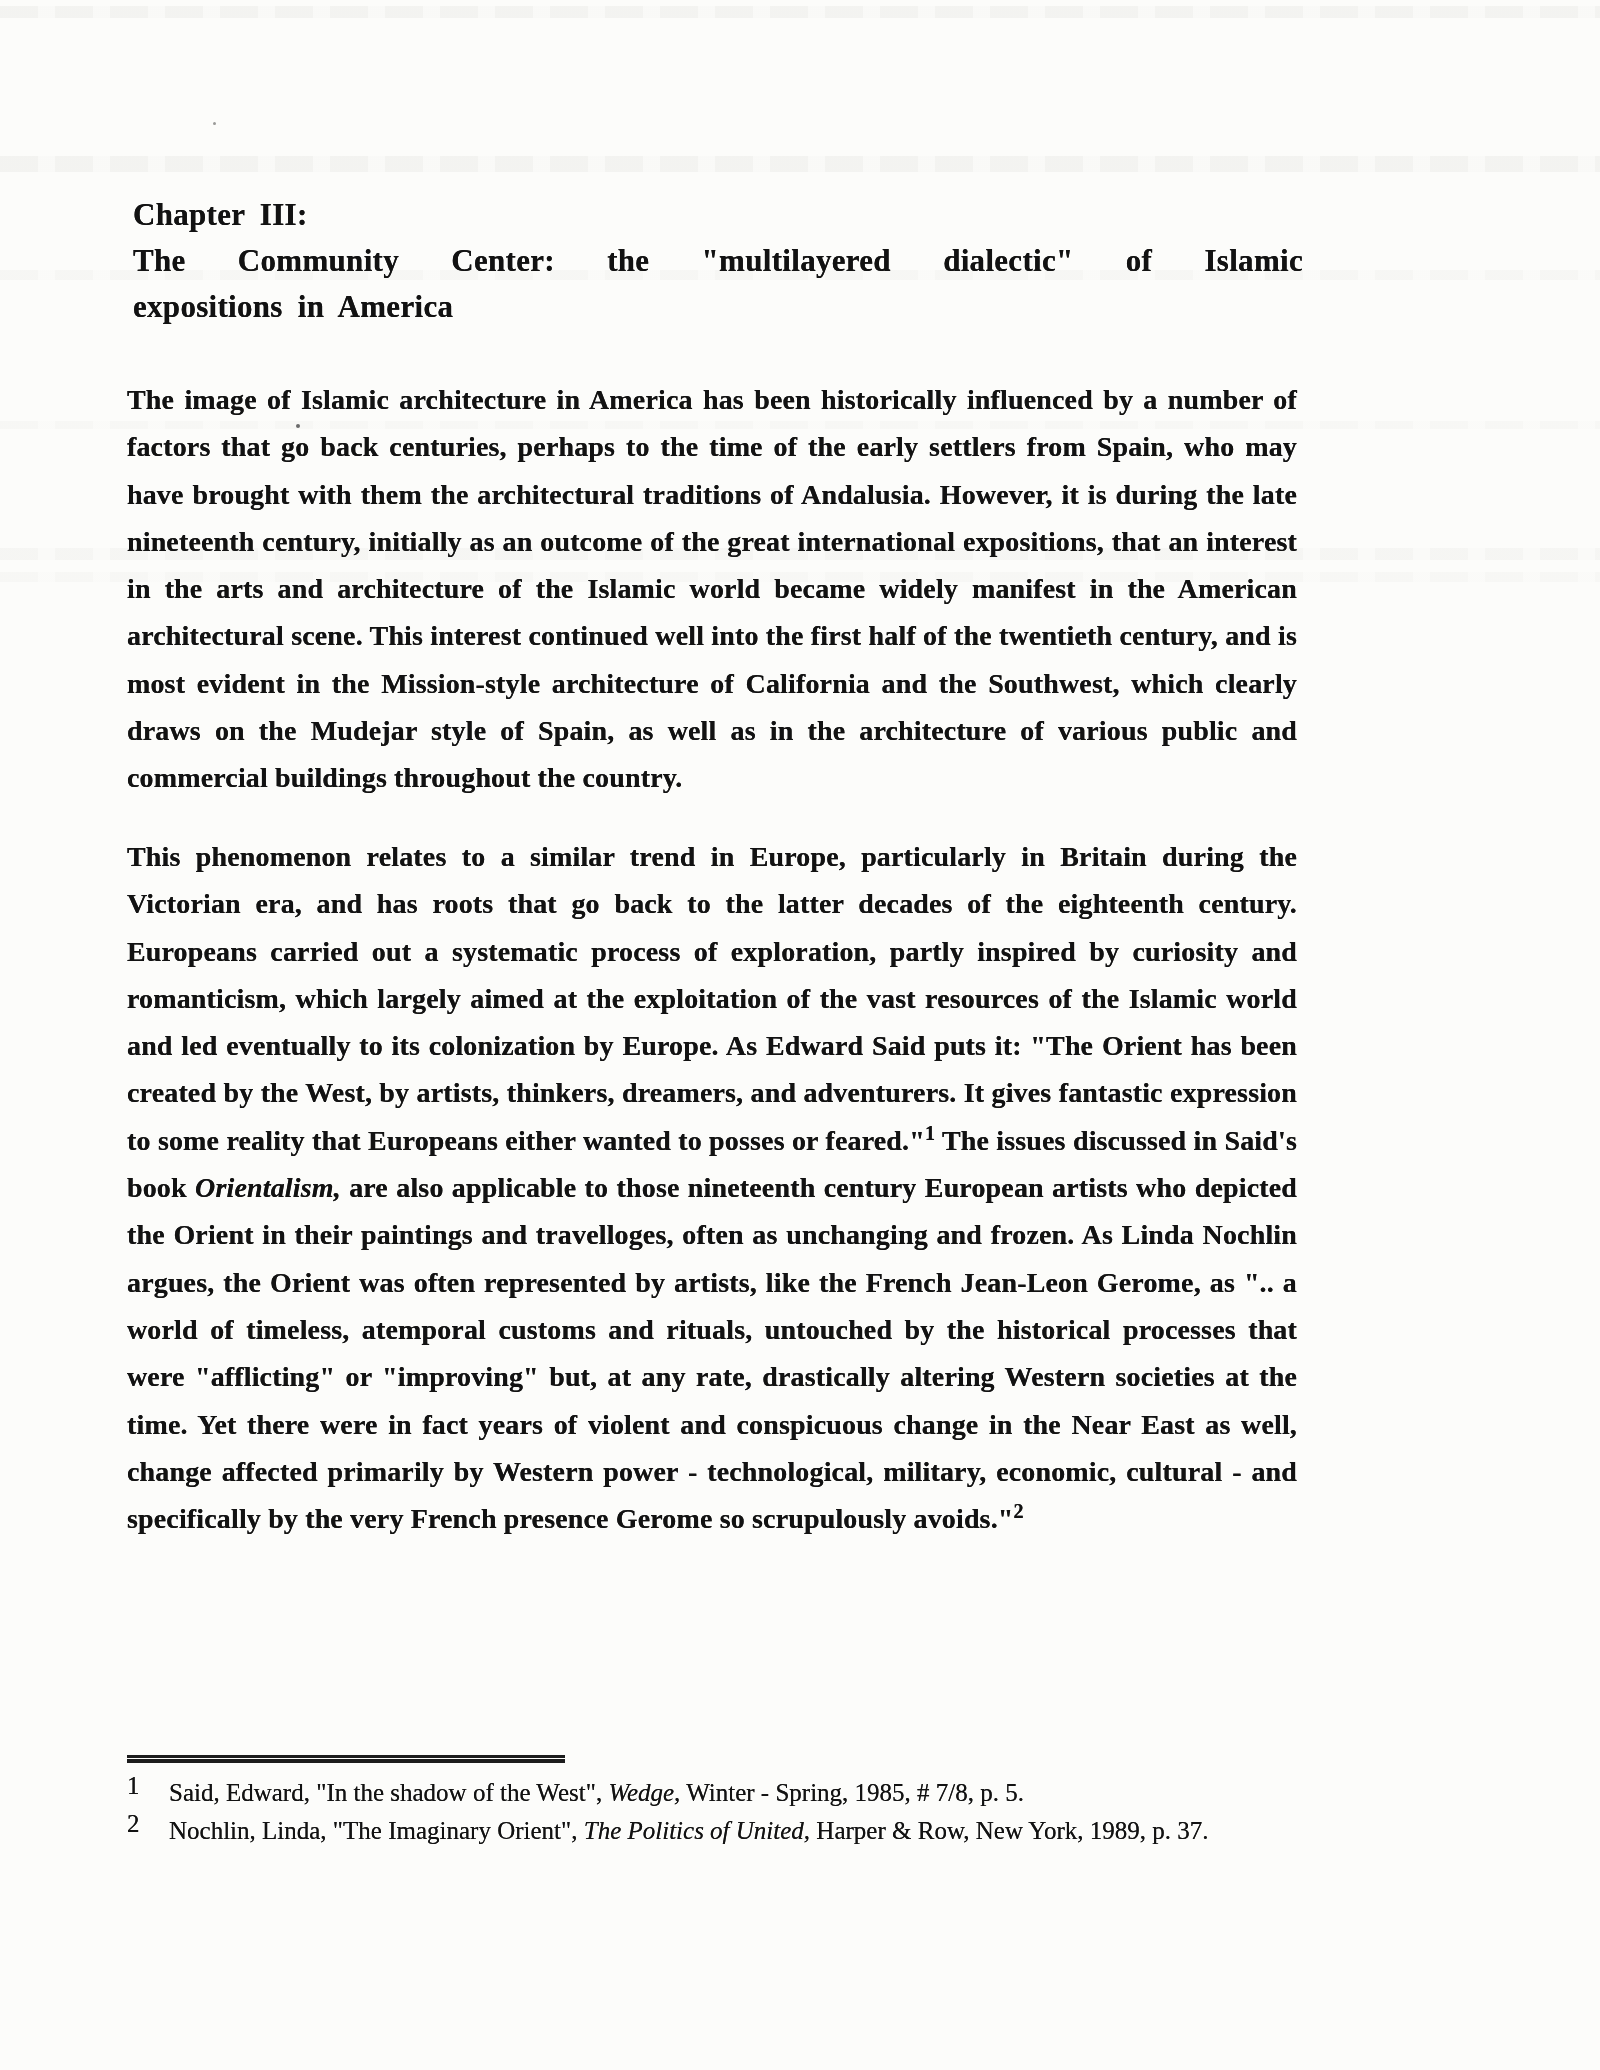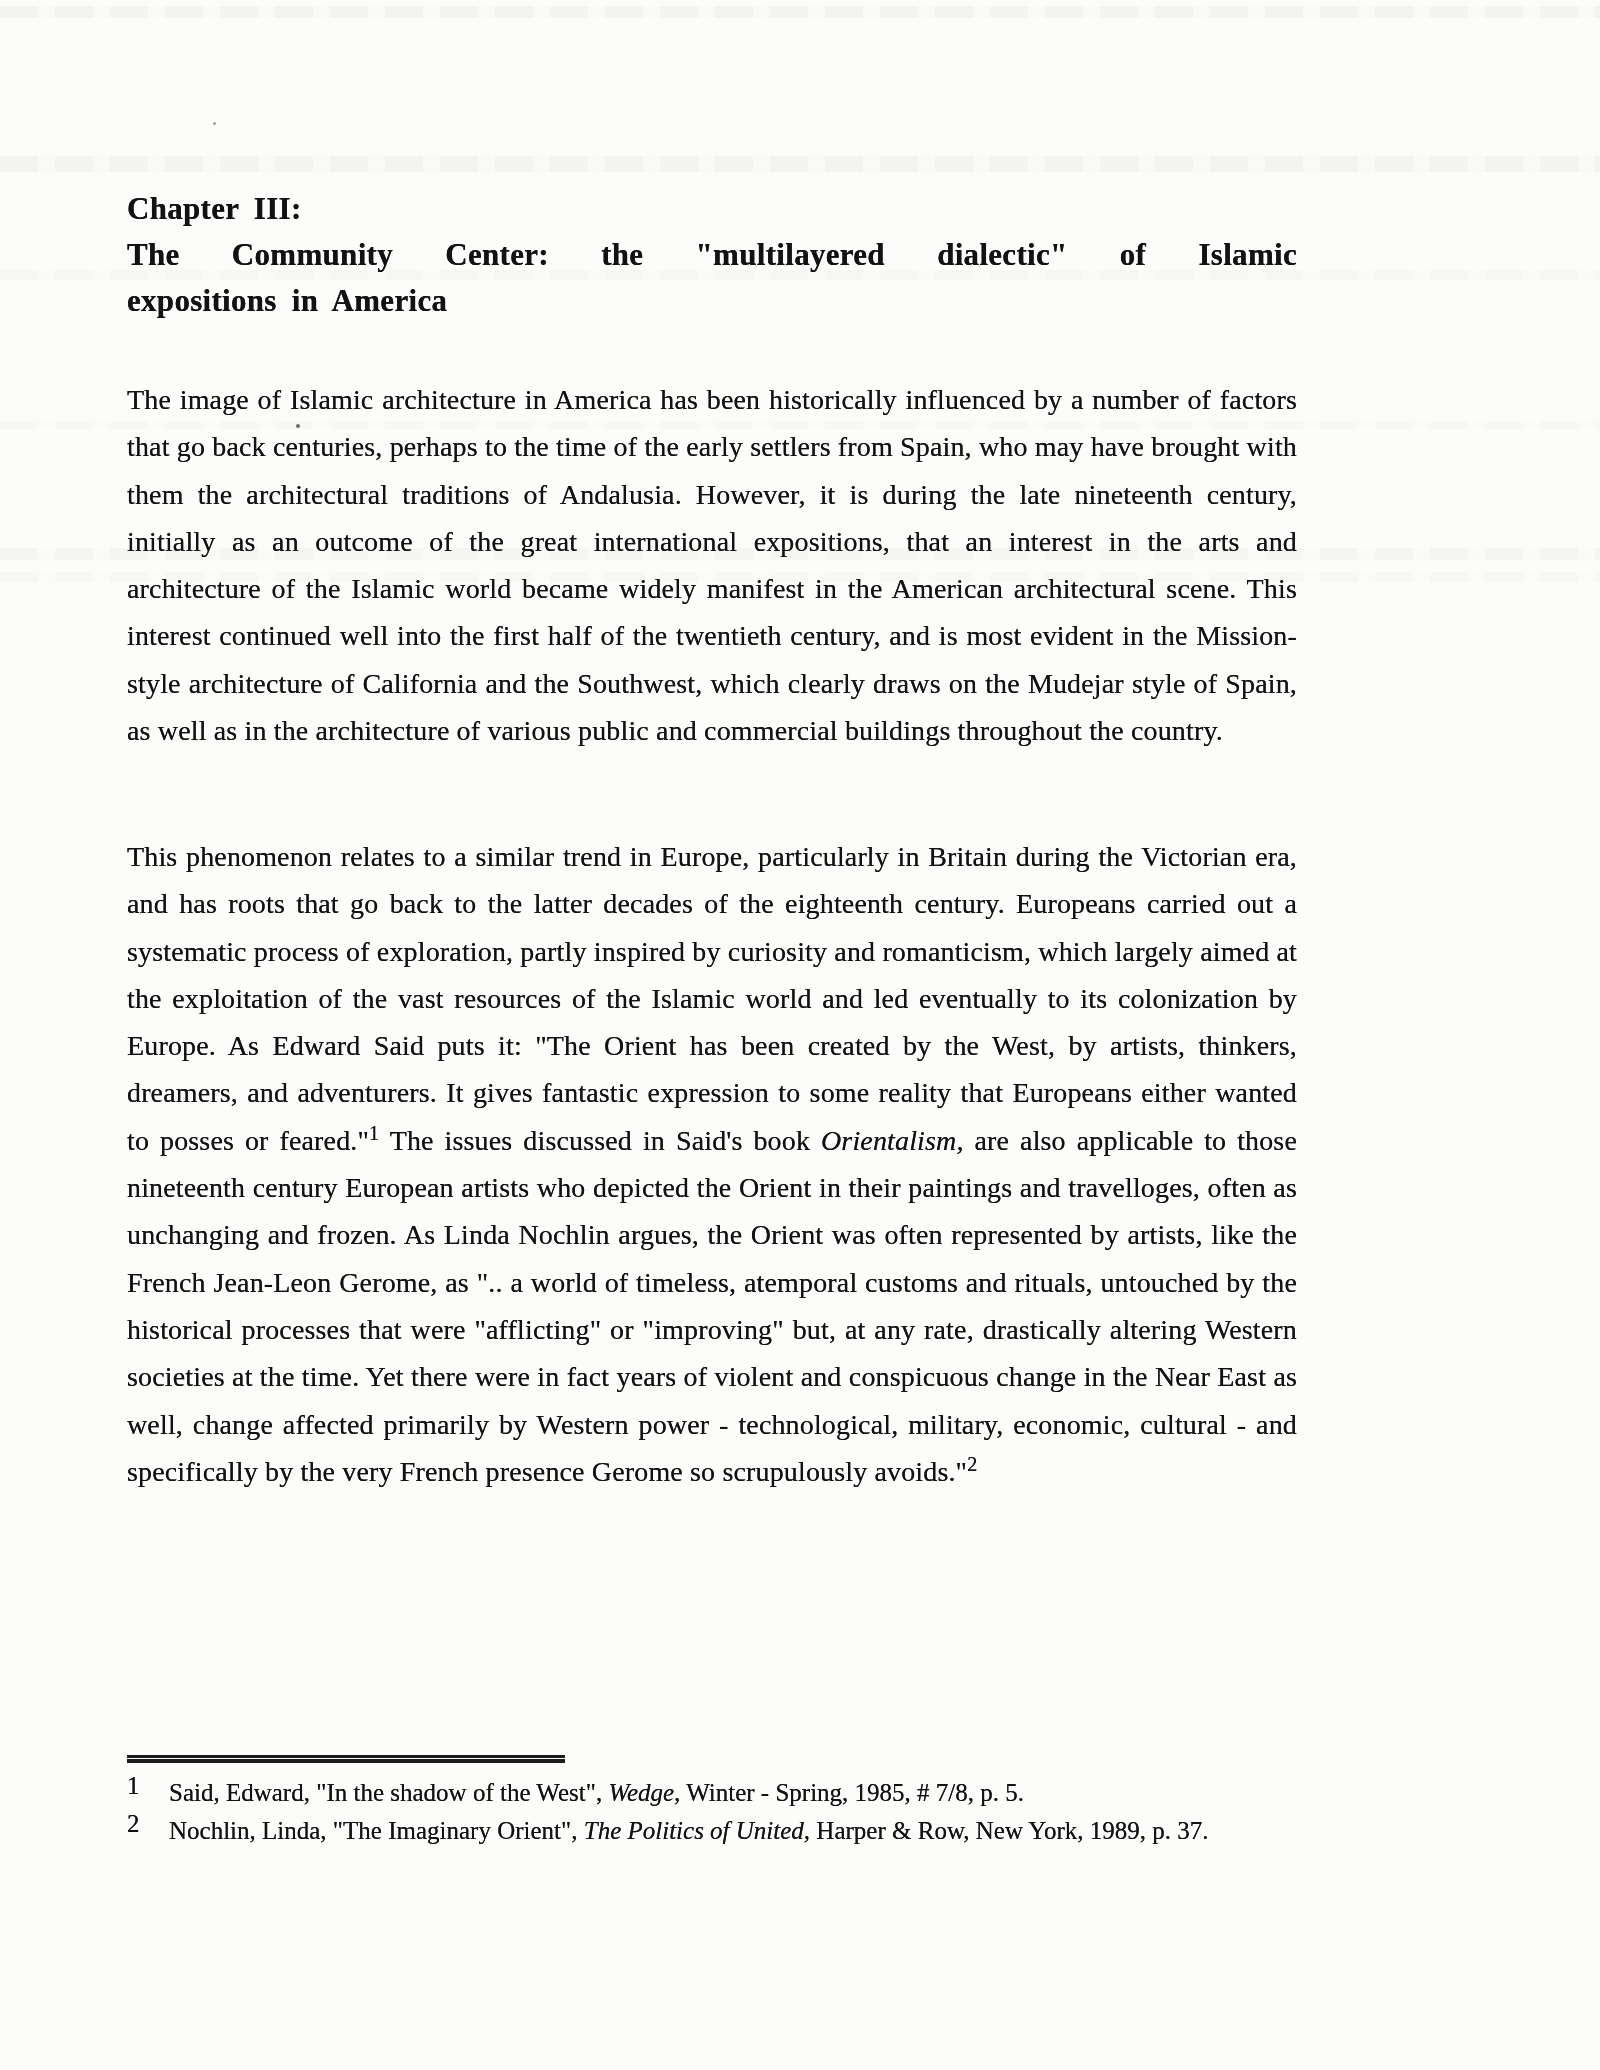--- a/index.html
+++ b/index.html
@@ -17,31 +17,32 @@
     background:repeating-linear-gradient(90deg,#ecece9 0 38px,#f7f7f5 38px 55px);
     opacity:.55;pointer-events:none;
   }
   .speck{position:absolute;background:#6a6a6a;border-radius:50%;}
 
   .heading{
     position:absolute;left:127px;top:186px;width:1170px;
     font-weight:bold;font-size:31px;line-height:46px;
     letter-spacing:.3px;word-spacing:7px;
     text-shadow:0 0 .6px rgba(0,0,0,.85);
-    margin:0;
+    margin:6px;
   }
   .h-line{white-space:normal;}
   .h-just{text-align:justify;text-align-last:justify;}
 
   .para{
     position:absolute;left:127px;width:1170px;
     font-size:28px;line-height:47.3px;
     text-align:justify;
     letter-spacing:.15px;
     text-shadow:0 0 .5px rgba(0,0,0,.8);
+    font-weight:bold;
   }
   .para.cont{text-align-last:justify;}
   .p1{top:376px;}
   .p2{top:833px;}
   .p3{top:1630px;}
   .it{font-style:italic;}
   sup{font-size:.72em;line-height:0;}
 
   .fnrule{
     position:absolute;left:127px;top:1755px;width:438px;height:8px;

